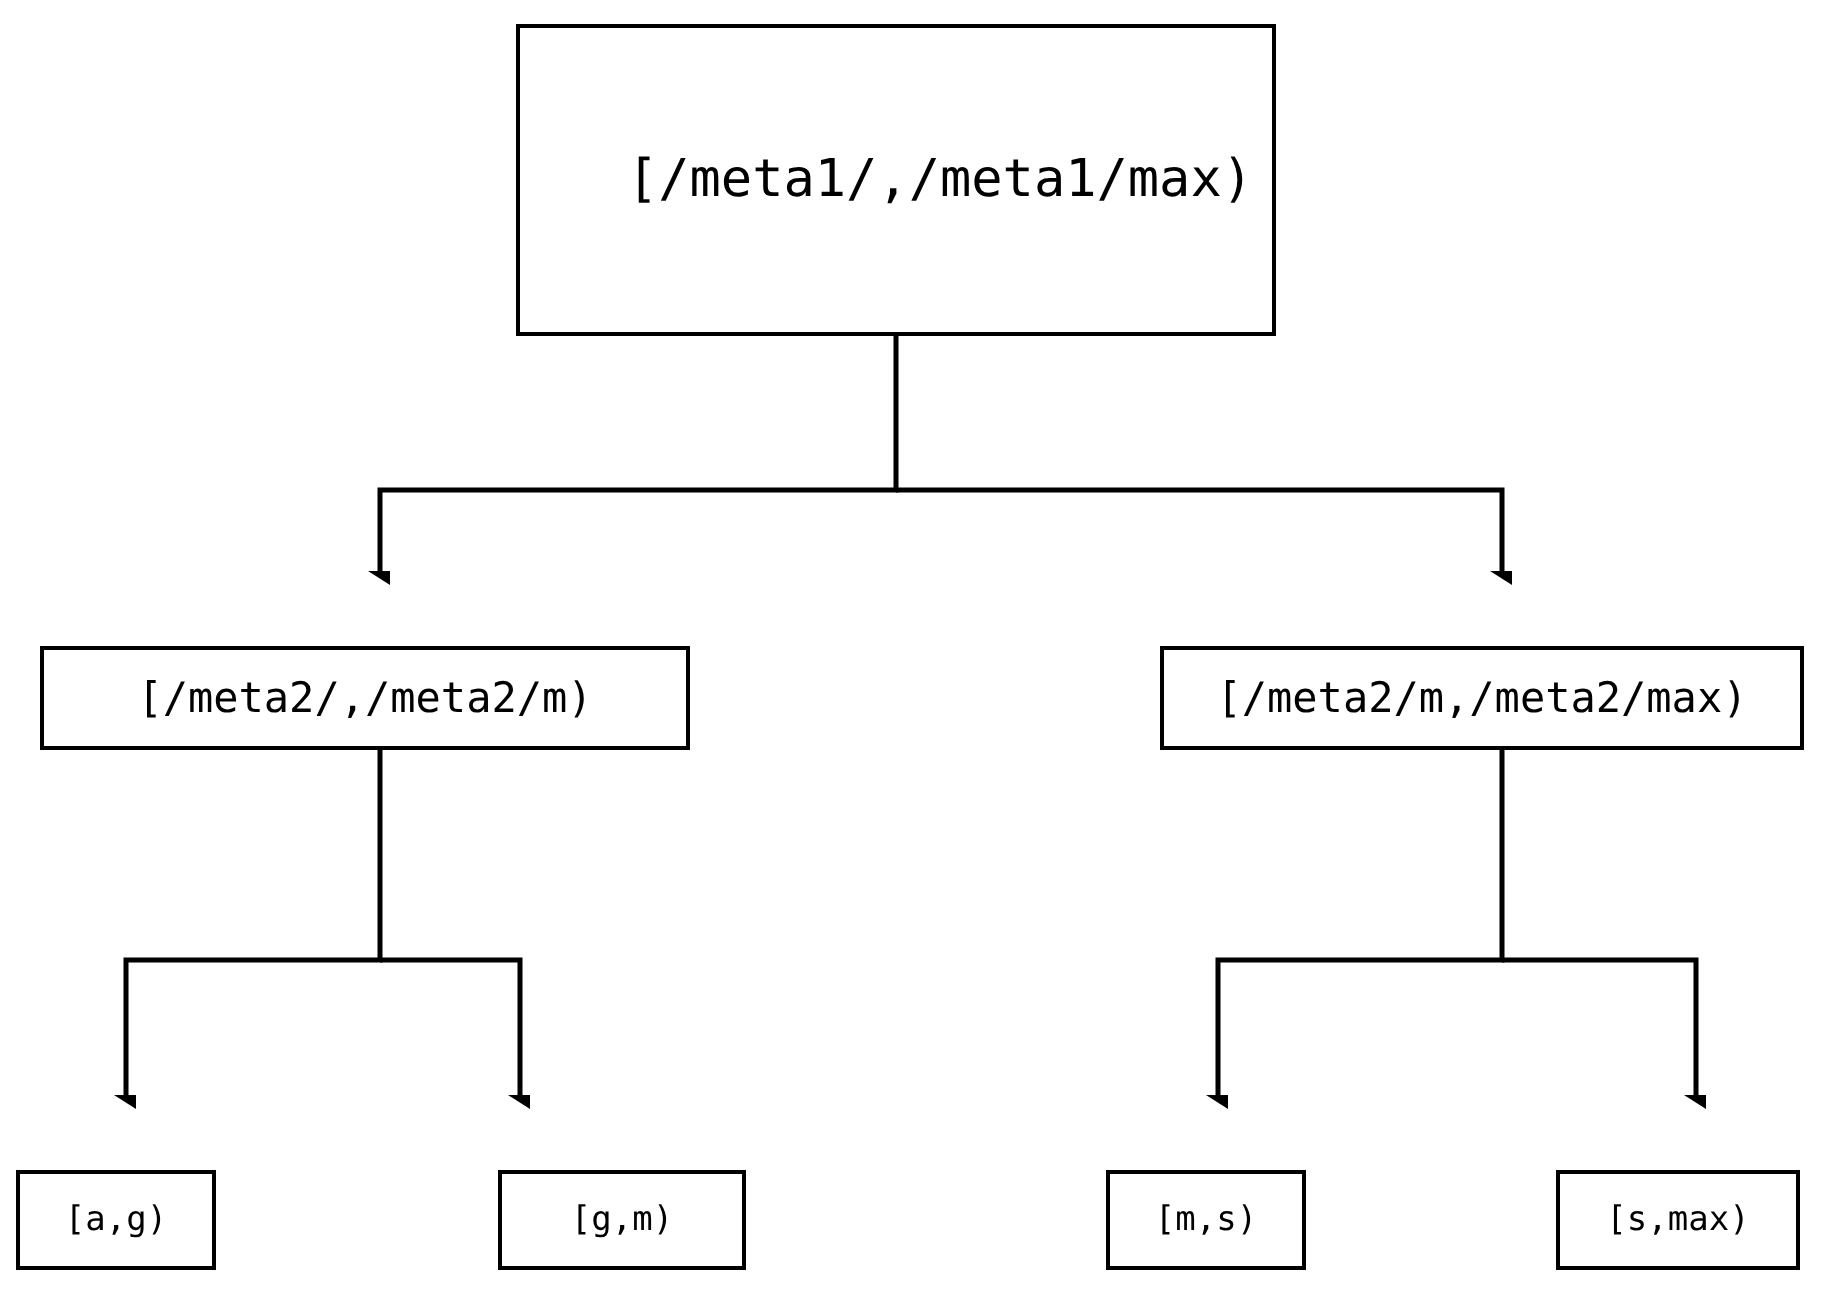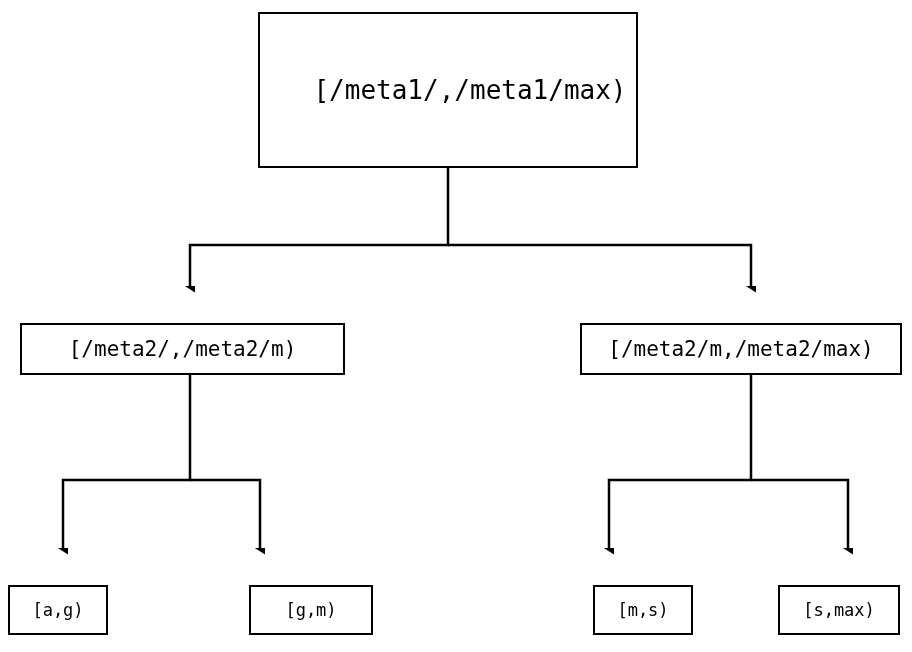--- a/index.html
+++ b/index.html
@@ -60,21 +60,21 @@
     width: 322px;
     height: 52px;
     text-align: center;
   }
   #node-meta2-low .node-label,
   #node-meta2-high .node-label { font-size: 21px; }
   
   .leaf { top: 585px; height: 50px; }
   #node-leaf-ag { left: 8px; width: 100px; }
   #node-leaf-gm { left: 205px; width: 124px; margin-left: 44px; }
-  #node-leaf-ms { left: 553px; width: 100px; margin-left: 40px; }
+  #node-leaf-ms { left: 553px; width: 100px; }
   #node-leaf-smax { left: 778px; width: 122px; text-align: center; }
   .leaf .node-label { font-size: 17px; }
 </style>
 </head>
 <body>
 
 <div id="canvas">
 
   <svg class="edges" viewBox="0 0 912 652" xmlns="http://www.w3.org/2000/svg">
     <defs>

